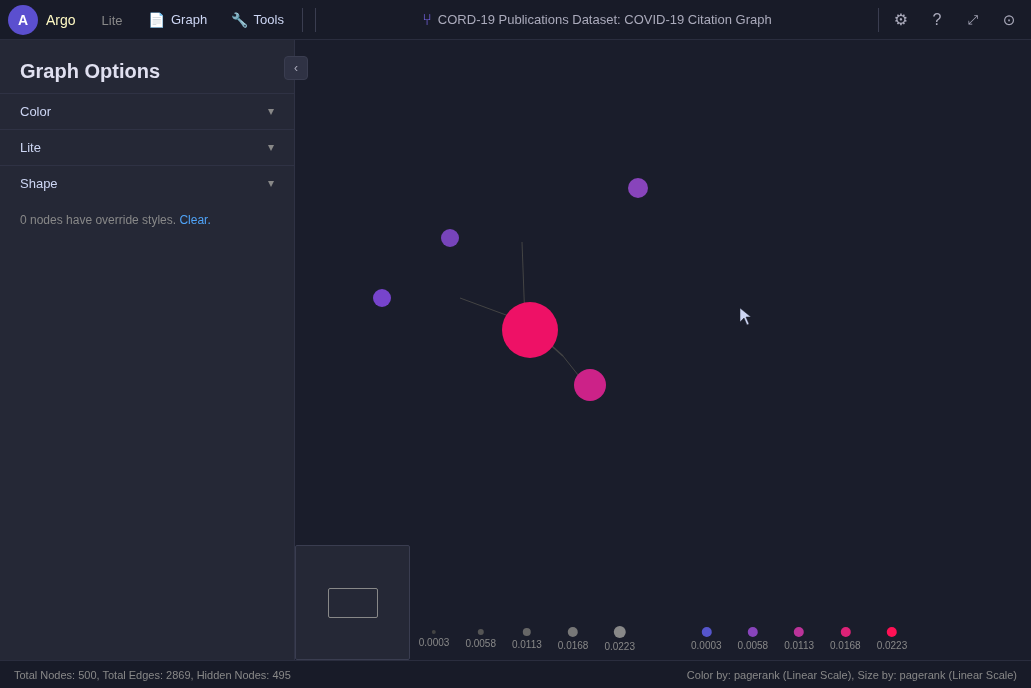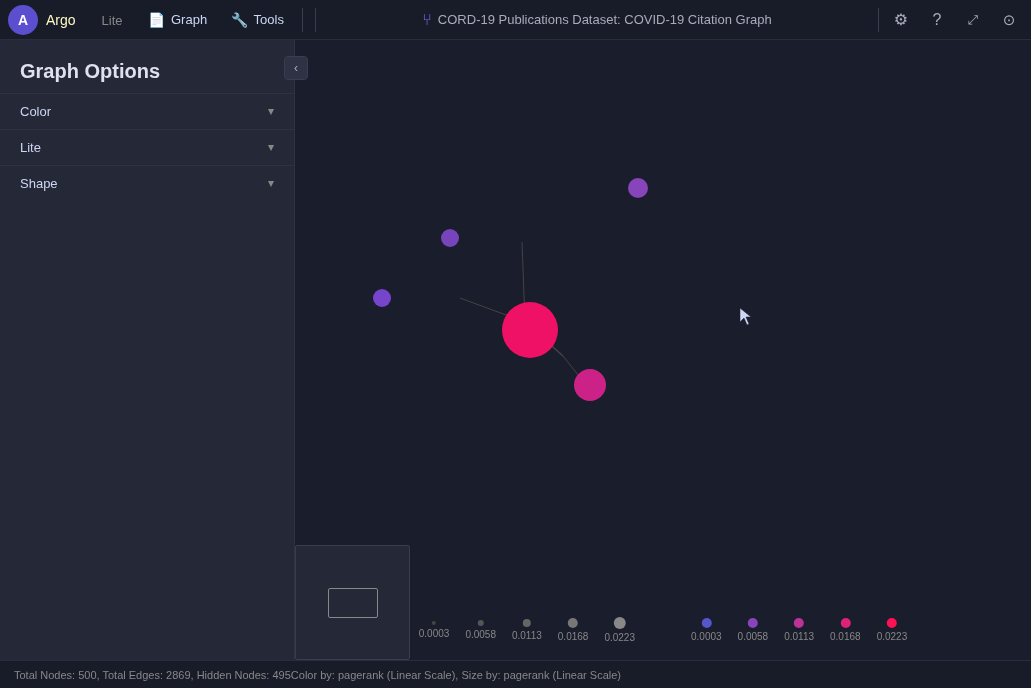--- a/index.html
+++ b/index.html
@@ -241,21 +241,21 @@
     .minimap-viewport {
       width: 50px;
       height: 30px;
       border: 1.5px solid #888;
       border-radius: 2px;
     }
 
     
     #legend {
       position: absolute;
-      bottom: 17px;
+      bottom: 8px;
       left: 50%;
       transform: translateX(-50%);
       display: flex;
       flex-direction: column;
       align-items: center;
       gap: 4px;
       z-index: 4;
     }
     .legend-row {
       display: flex;
@@ -290,20 +290,21 @@
       right: 0;
       height: 28px;
       background: #181b28;
       border-top: 1px solid #2a2d3e;
       display: flex;
       align-items: center;
       padding: 0 14px;
       font-size: 11px;
       color: #888;
       z-index: 10;
+      justify-content: space-between;
     }
   </style>
 </head>
 <body>
 
 <div id="topnav">
   <div class="nav-logo">
     <span>A</span>
   </div>
   <span class="nav-brand">
@@ -355,20 +356,24 @@
   </div>
   <div class="sidebar-option">
     <span class="sidebar-option-label">Lite</span>
     <span class="chevron-icon">▾</span>
   </div>
   <div class="sidebar-option">
     <span class="sidebar-option-label">Shape</span>
     <span class="chevron-icon">▾</span>
   </div>
 
+  <div class="sidebar-override-text">
+    <span>0 nodes have override styles.</span>
+    <a>Clear.</a>
+  </div>
 </div>
 
 <div id="graph-area">
   <svg id="graph-canvas" viewBox="0 0 736 620" preserveAspectRatio="xMidYMid meet">
 
     <line x1="227" y1="202" x2="230" y2="282" stroke="#444" stroke-width="1"></line>
     <line x1="230" y1="282" x2="230" y2="282" stroke="#444" stroke-width="1"></line>
     <line x1="165" y1="258" x2="230" y2="282" stroke="#444" stroke-width="1"></line>
     <line x1="230" y1="282" x2="268" y2="316" stroke="#444" stroke-width="1.5"></line>
     <line x1="268" y1="316" x2="295" y2="350" stroke="#444" stroke-width="1"></line>

